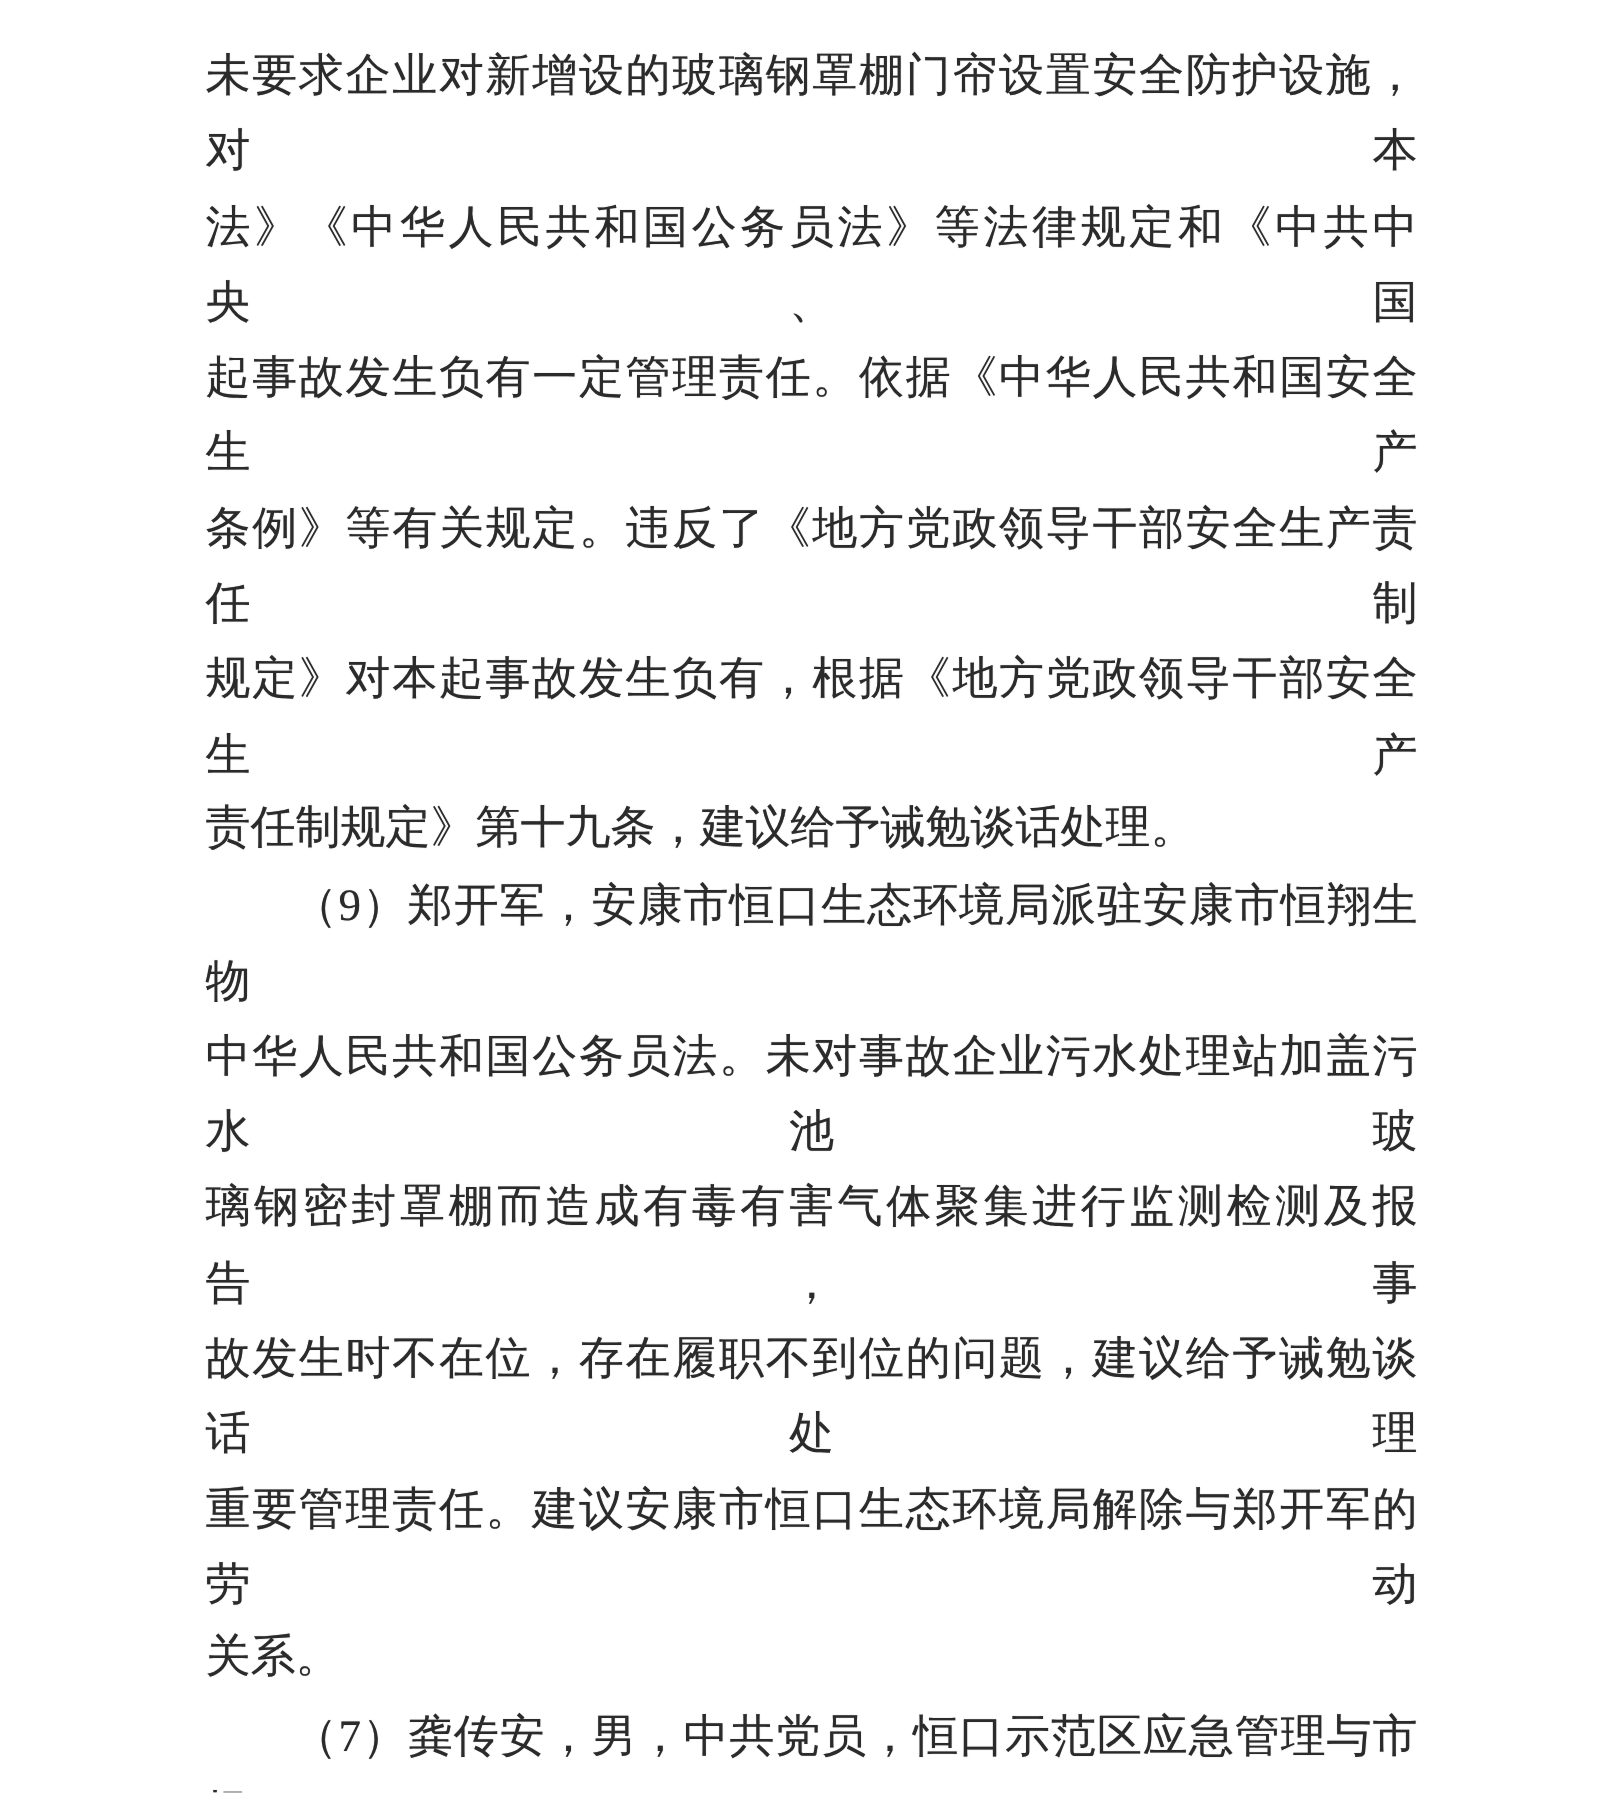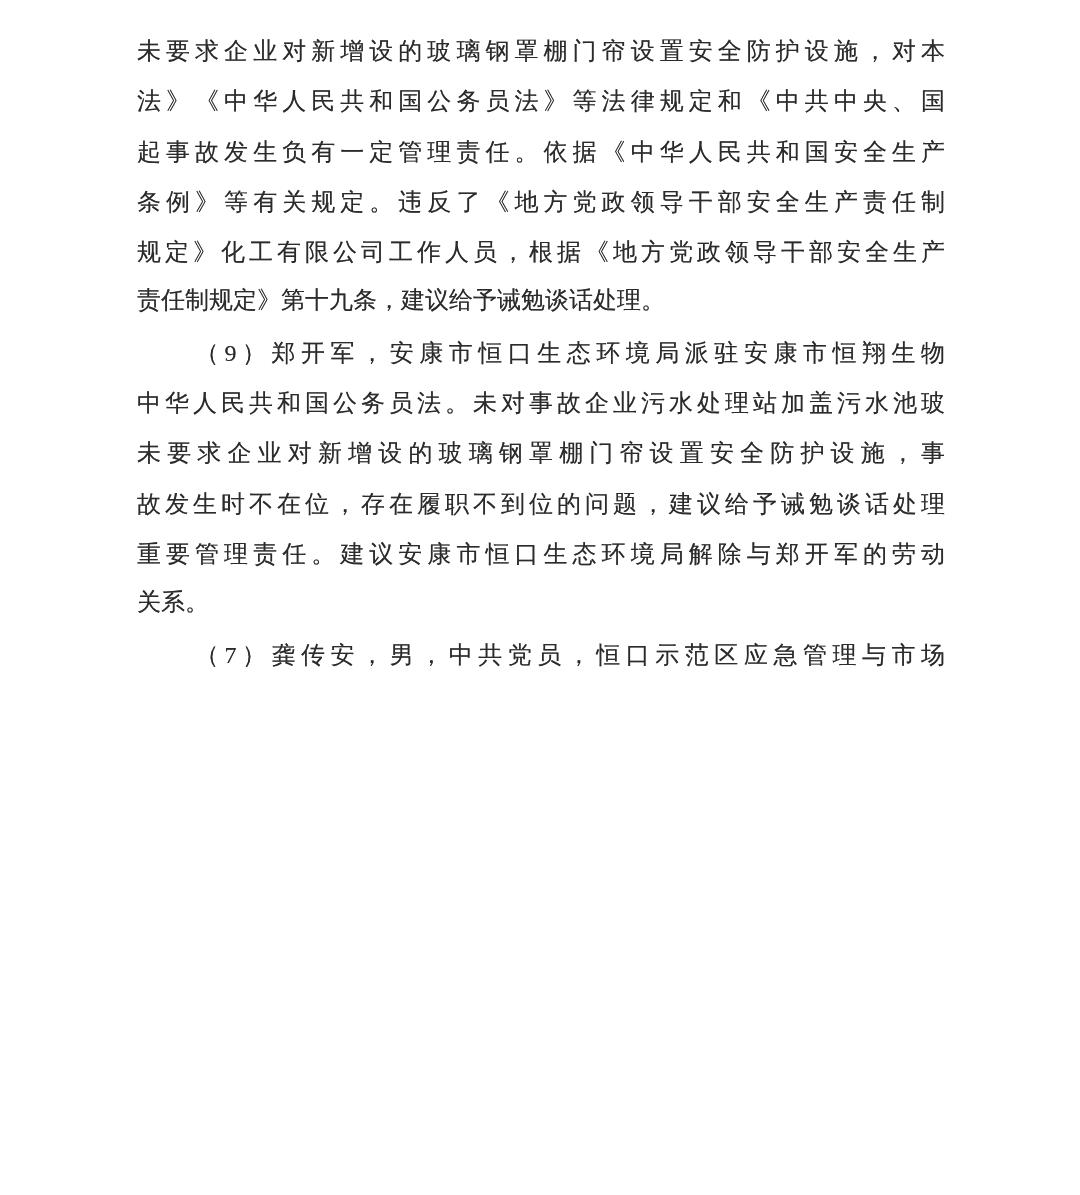--- a/index.html
+++ b/index.html
@@ -15,21 +15,21 @@
     overflow: hidden;
   }
   .textblock {
     position: absolute;
     left: 137px;
     top: 26px;
     width: 808px;
   }
   .line {
     font-family: "Liberation Serif", "DejaVu Serif", serif;
-    font-size: 24px;
+    font-size: 30px;
     line-height: 50.3px;
     color: #2b2b2b;
     text-shadow: 0 0 0.6px rgba(45,45,45,0.55);
     text-align: justify;
     text-align-last: justify;
     letter-spacing: 0;
     white-space: normal;
   }
   .line.nofill {
     text-align: left;
@@ -42,23 +42,23 @@
 </style>
 </head>
 <body>
 
 <div class="page">
   <div class="textblock" id="textblock">
       <div class="line">未要求企业对新增设的玻璃钢罩棚门帘设置安全防护设施，对本</div>
       <div class="line">法》《中华人民共和国公务员法》等法律规定和《中共中央、国</div>
       <div class="line">起事故发生负有一定管理责任。依据《中华人民共和国安全生产</div>
       <div class="line">条例》等有关规定。违反了《地方党政领导干部安全生产责任制</div>
-      <div class="line">规定》化工有限公司工作人员，根据《地方党政领导干部安全生产</div>
+      <div class="line">规定》对本起事故发生负有，根据《地方党政领导干部安全生产</div>
       <div class="line nofill">责任制规定》第十九条，建议给予诫勉谈话处理。</div>
       <div class="line indent">（9）郑开军，安康市恒口生态环境局派驻安康市恒翔生物</div>
       <div class="line">中华人民共和国公务员法。未对事故企业污水处理站加盖污水池玻</div>
-      <div class="line">未要求企业对新增设的玻璃钢罩棚门帘设置安全防护设施，事</div>
+      <div class="line">璃钢密封罩棚而造成有毒有害气体聚集进行监测检测及报告，事</div>
       <div class="line">故发生时不在位，存在履职不到位的问题，建议给予诫勉谈话处理</div>
       <div class="line">重要管理责任。建议安康市恒口生态环境局解除与郑开军的劳动</div>
       <div class="line nofill">关系。</div>
       <div class="line indent">（7）龚传安，男，中共党员，恒口示范区应急管理与市场</div>
     </div>
 </div>
 
 </body></html>

